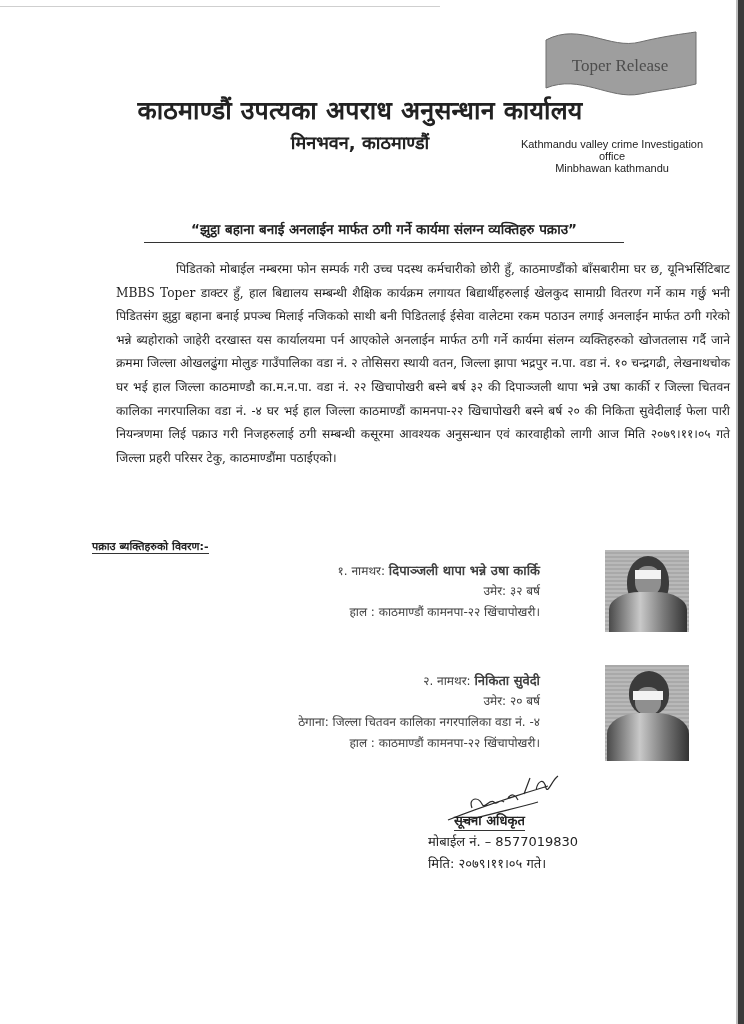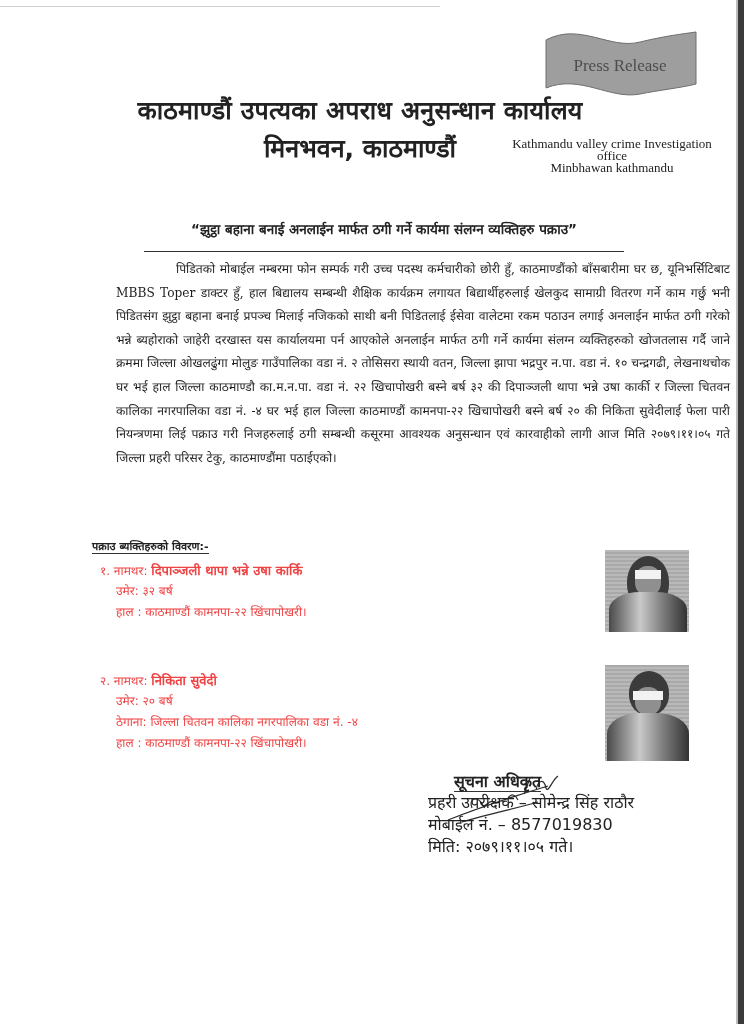--- a/index.html
+++ b/index.html
@@ -19,77 +19,77 @@
     font-family:"Liberation Serif", serif; font-size:17px; color:#4d4d4d;
   }
 
   .title1 {
     position:absolute; left:130px; top:92px; width:460px; text-align:center;
     font-family:"DejaVu Sans", sans-serif; font-size:25px; font-weight:bold; color:#222;
     letter-spacing:0.2px;
   }
   .title2 {
     position:absolute; left:250px; top:130px; width:220px; text-align:center;
-    font-family:"DejaVu Sans", sans-serif; font-size:25px; font-weight:bold; color:#222;
+    font-family:"DejaVu Sans", sans-serif; font-size:18px; font-weight:bold; color:#222;
   }
   .eng-office {
     position:absolute; left:512px; top:138px; width:200px; text-align:center;
-    font-family:Liberation Serif, serif; font-size:13px; line-height:12px; color:#222;
+    font-family:Liberation Sans, sans-serif; font-size:11px; line-height:12px; color:#222;
   }
 
   .headline {
     position:absolute; left:144px; top:220px; width:480px; text-align:center;
     font-family:"DejaVu Sans", sans-serif; font-size:13.5px; font-weight:bold; color:#222;
-    border-bottom:1.5px solid #333; padding-bottom:13px;
+    border-bottom:1.5px solid #333; padding-bottom:4px;
   }
 
   .body-para {
     position:absolute; left:84px; top:258px; width:614px;
     font-family:"DejaVu Serif", serif; font-size:12.2px; line-height:23.6px; color:#1e1e1e;
     text-align:justify; text-indent:60px;margin-left:32px;
   }
 
   .details-heading {
     position:absolute; left:92px; top:538px;
     font-family:"DejaVu Sans", sans-serif; font-size:11px; font-weight:bold; color:#222;
     border-bottom:1.3px solid #333;
   }
-  .person { position:absolute; left:100px; width:460px; font-family:"DejaVu Sans", sans-serif; font-size:12px; color:#ef4444; }
+  .person { position:absolute; left:80px; width:460px; font-family:"DejaVu Sans", sans-serif; font-size:12px; color:#404040;text-align:right; }
   .person .row { height:21px; line-height:21px; white-space:nowrap; }
   .person .indent { padding-left:16px; }
   .person .name { font-weight:bold; font-size:13px; }
   .p1 { top:560px; }
   .p2 { top:670px; }
 
   .photo { position:absolute; width:84px; background:#9a9a9a; overflow:hidden; }
   .photo1 { left:605px; top:550px; height:82px; }
   .photo2 { left:605px; top:665px; height:96px; }
   .photo .bg { position:absolute; inset:0; background:repeating-linear-gradient(0deg,#b9b9b9 0 2px,#a9a9a9 2px 4px); }
   .photo .head { position:absolute; border-radius:50% 50% 45% 45%; background:#3b3b3b; }
   .photo .face { position:absolute; border-radius:45%; background:#8f8f8f; }
   .photo .body { position:absolute; border-radius:40% 40% 0 0; background:linear-gradient(90deg,#4a4a4a,#c9c9c9 40%,#7a7a7a 70%,#333); }
   .photo .blur { position:absolute; height:9px; background:#f2f2f2; }
 
   .signature { position:absolute; left:438px; top:768px; width:150px; height:60px; }
-  .sig-block { position:absolute; left:428px; top:772px; font-family:"DejaVu Sans", sans-serif; font-size:16px; color:#222; }
+  .sig-block { position:absolute; left:428px; top:812px; font-family:"DejaVu Sans", sans-serif; font-size:13px; color:#222; }
   .sig-title { margin-left:26px; font-weight:bold; border-bottom:1.2px solid #333; display:inline-block; line-height:18px; }
   .sig-line { line-height:22px; white-space:nowrap; }
 </style>
 </head>
 <body>
 
 <div class="top-line"></div>
 <div class="right-edge2"></div>
 <div class="right-edge"></div>
 
 <div class="banner">
   <svg width="160" height="72" viewBox="0 0 160 72">
     <path d="M6,12 C40,-6 70,22 100,14 C125,8 142,6 156,4 L156,56 C140,60 120,62 100,66 C70,72 40,46 6,60 Z" fill="#9e9e9e" stroke="#6e6e6e" stroke-width="1"></path>
   </svg>
-  <div class="banner-text">Press Release</div>
+  <div class="banner-text">Toper Release</div>
 </div>
 
 <div class="title1">काठमाण्डौं उपत्यका अपराध अनुसन्धान कार्यालय</div>
 <div class="title2">मिनभवन, काठमाण्डौं</div>
 <div class="eng-office">
   <div>Kathmandu valley crime Investigation office</div>
   <div>Minbhawan kathmandu</div>
 </div>
 
 <div class="headline">“झुट्ठा बहाना बनाई अनलाईन मार्फत ठगी गर्ने कार्यमा संलग्न व्यक्तिहरु पक्राउ”</div>
@@ -132,16 +132,15 @@
   <div class="body" style="left:2px;top:48px;width:82px;height:52px;"></div>
   <div class="blur" style="left:28px;top:26px;width:30px;"></div>
 </div>
 
 <svg class="signature" viewBox="0 0 150 60">
   <path d="M10,52 C40,40 70,30 110,18 M34,40 C30,30 40,28 44,36 C46,42 52,30 56,34 C58,38 62,30 66,34 M70,30 C74,24 78,28 80,32 M86,26 L92,10 M98,22 C100,12 106,10 108,20 C110,26 114,12 120,8 M24,54 C50,46 80,40 100,34" fill="none" stroke="#2b2b2b" stroke-width="1.2"></path>
 </svg>
 
 <div class="sig-block">
   <div class="sig-title">सूचना अधिकृत</div>
-  <div class="sig-line">प्रहरी उपरीक्षक – सोमेन्द्र सिंह राठौर</div>
   <div class="sig-line">मोबाईल नं. – 8577019830</div>
   <div class="sig-line">मिति: २०७९।११।०५ गते।</div>
 </div>
 
 </body></html>

